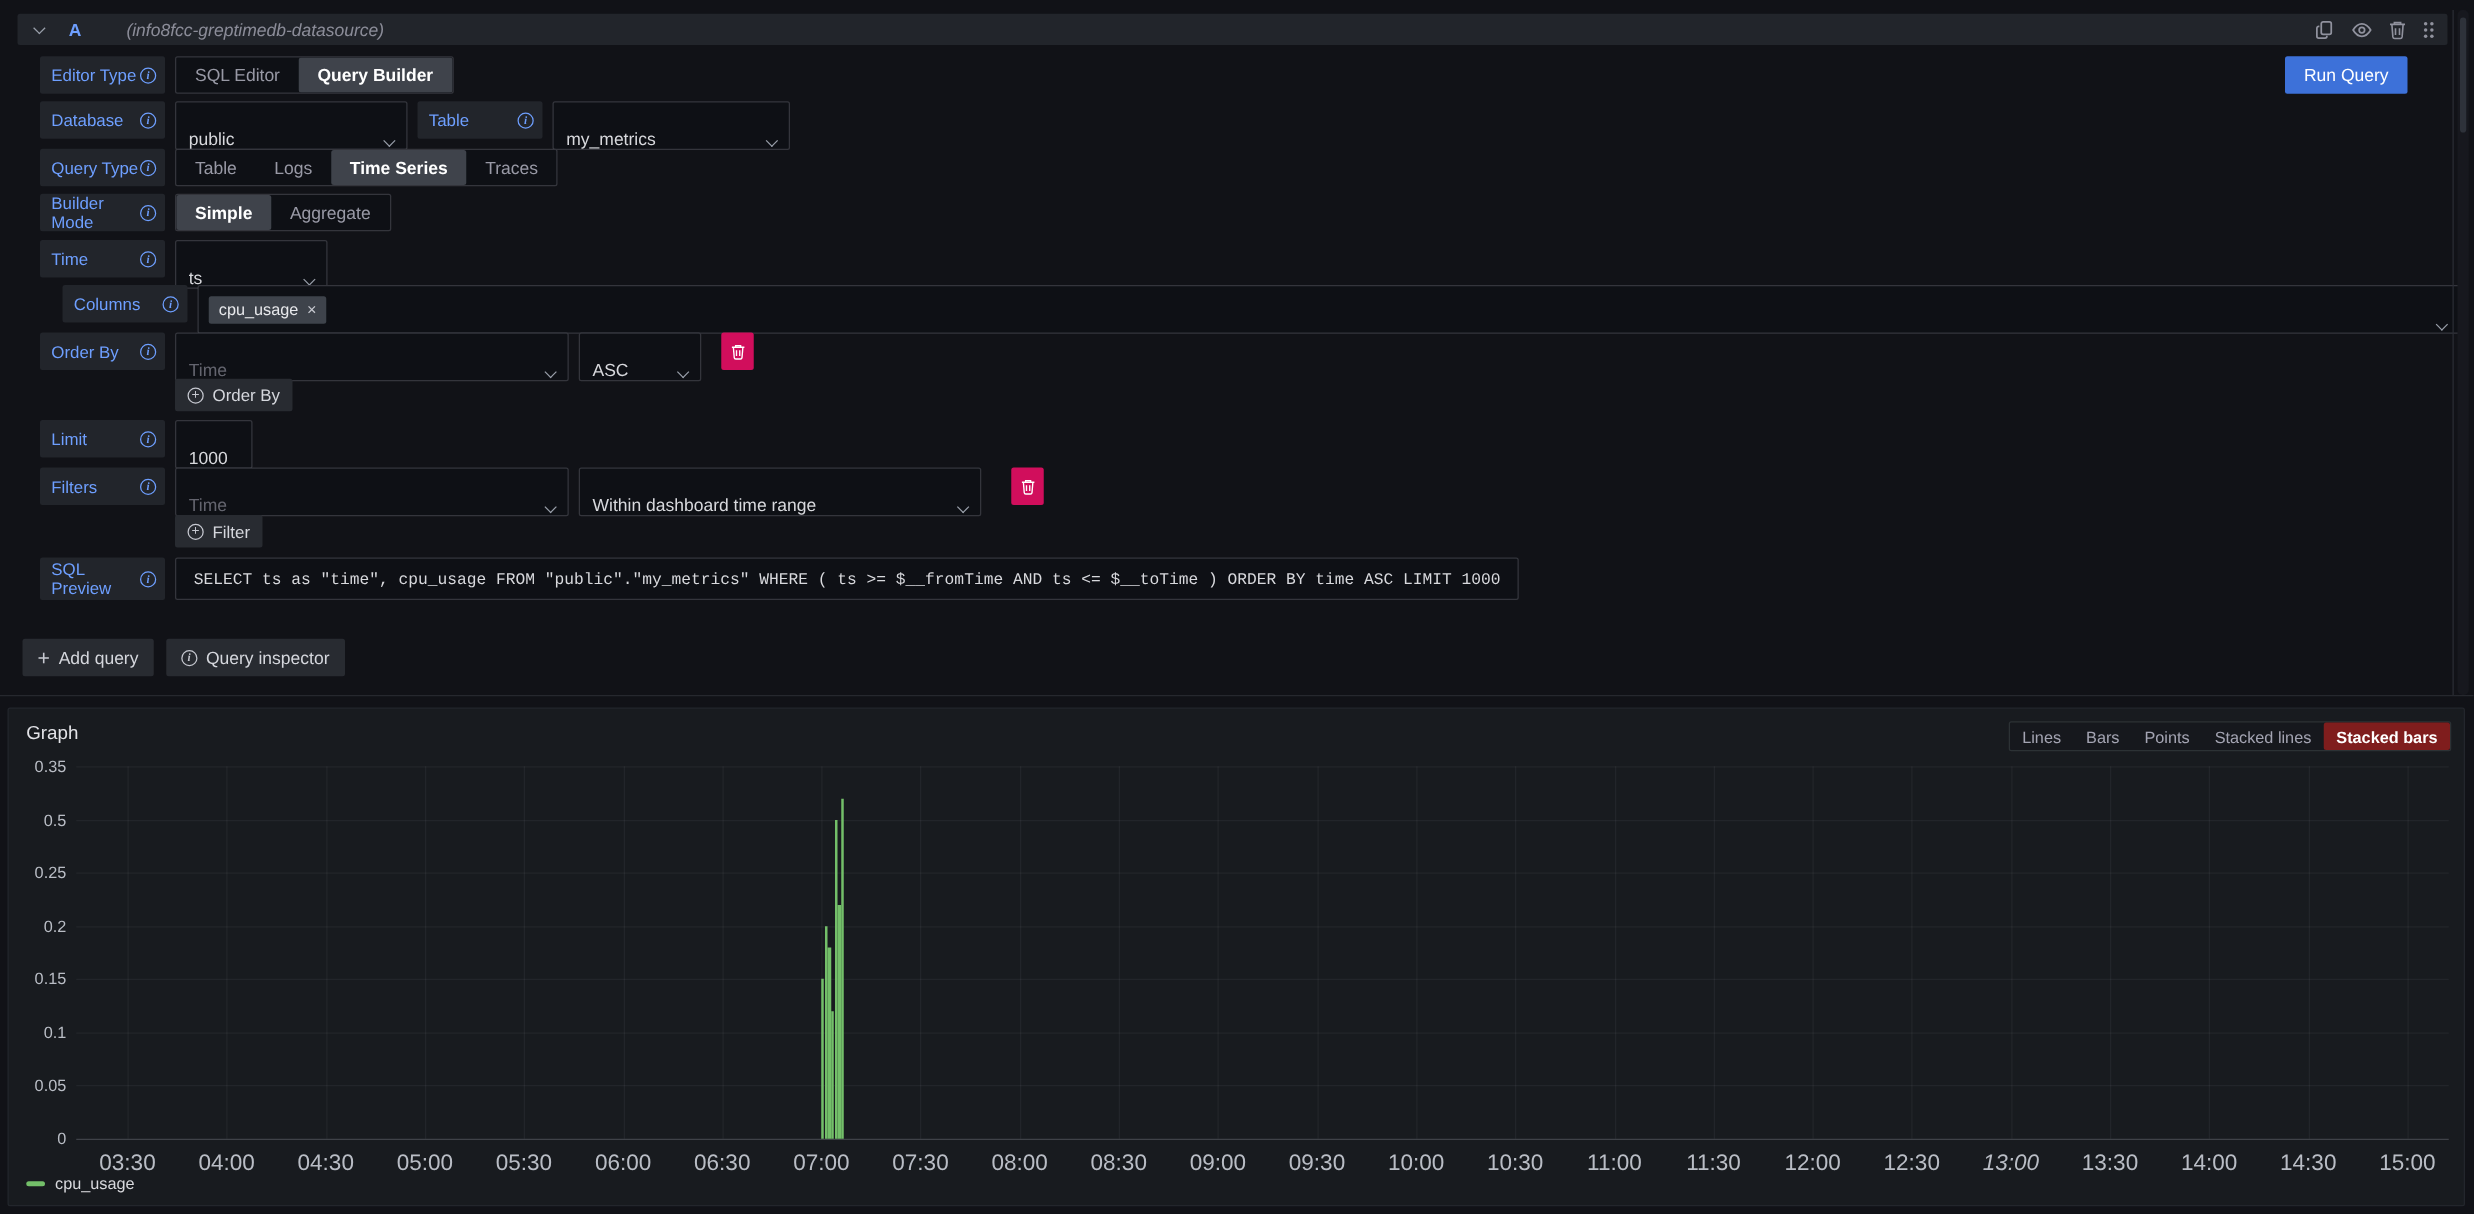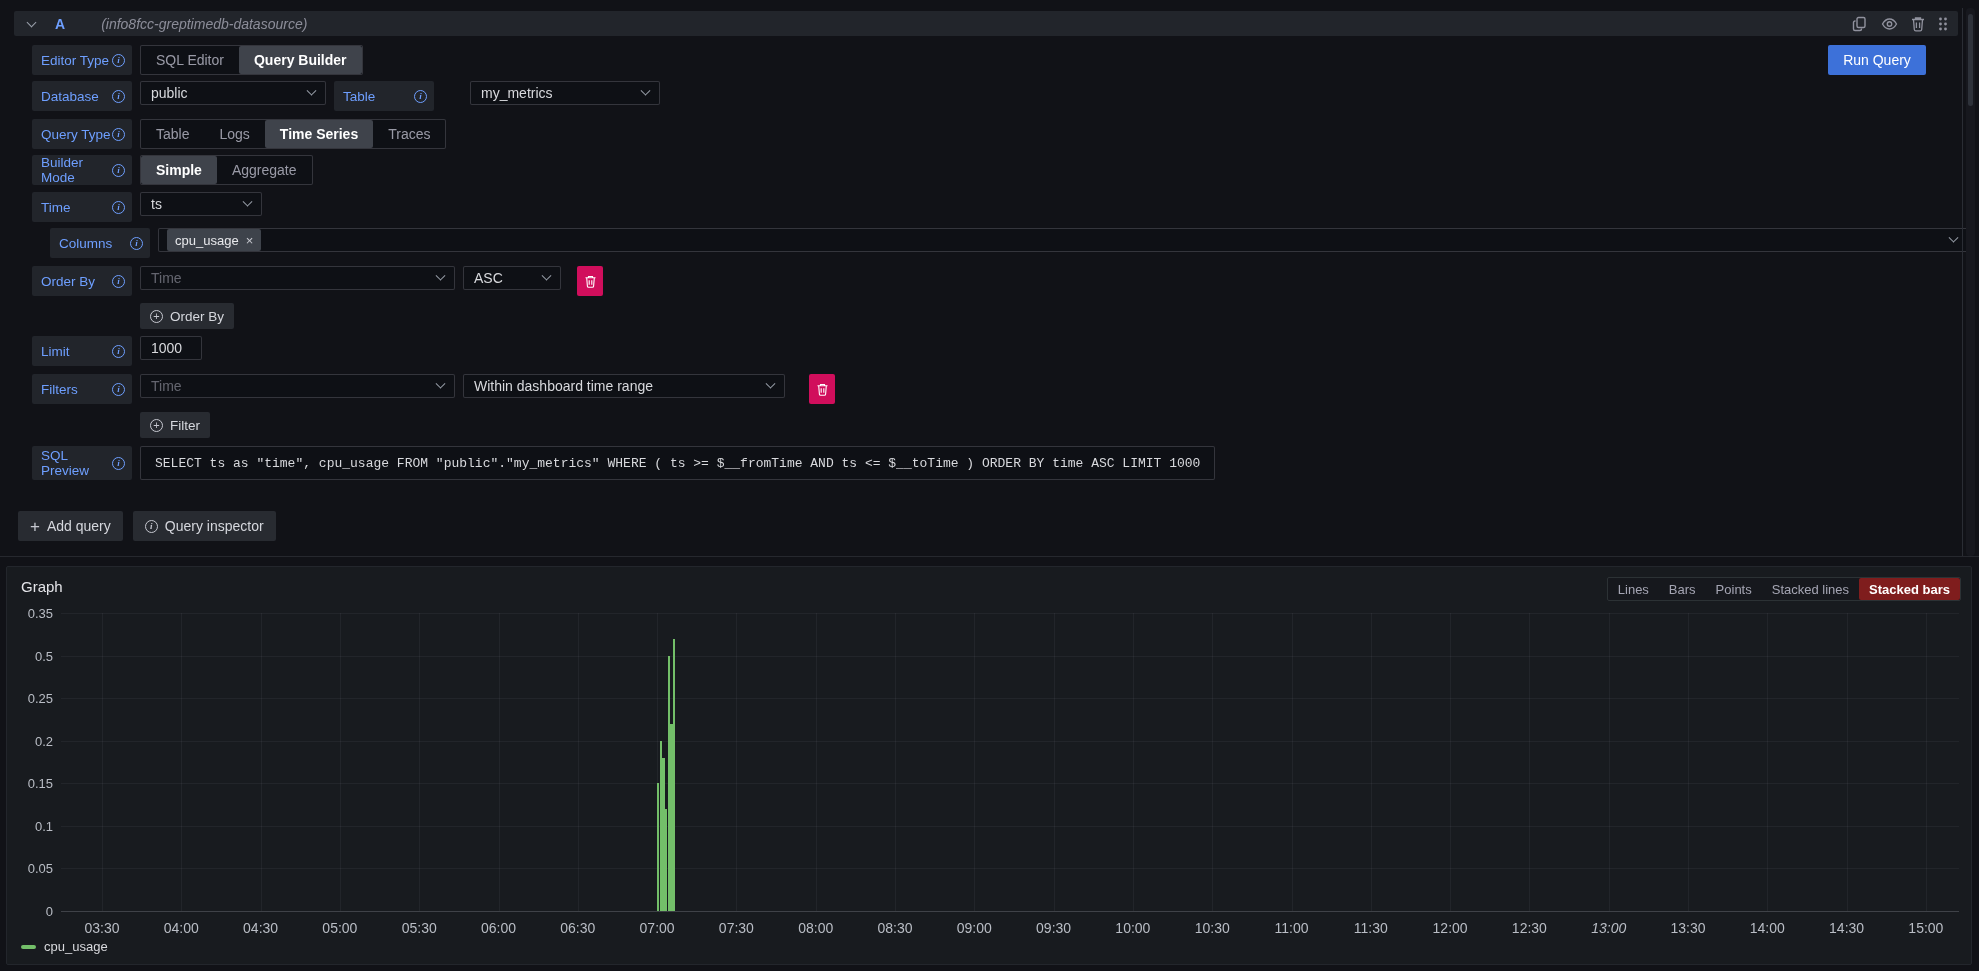--- a/index.html
+++ b/index.html
@@ -34,22 +34,22 @@
   }
   .icircle {
     width:13px; height:13px; border:1.2px solid #6e9fff; border-radius:50%;
     display:inline-flex; align-items:center; justify-content:center;
     font-size:9px; font-style:italic; font-weight:bold; color:#6e9fff; font-family:"Liberation Serif",serif;
     flex:none;
   }
   .gap { width:8px; flex:none; }
 
   .select, .input {
-    height:24px; background:#0e1015; border:1px solid rgba(204,204,220,.2); border-radius:2px;
-    display:flex; align-items:center; padding:0 10px; color:#d8d9dd; font-size:14px;
+    height:39px; background:#0e1015; border:1px solid rgba(204,204,220,.2); border-radius:2px;
+    display:flex; align-items:flex-end; padding:0 10px; color:#d8d9dd; font-size:14px;
   }
   .select .chev {
     width:7px; height:7px; border-right:1.4px solid #9aa0ab; border-bottom:1.4px solid #9aa0ab;
     transform:rotate(45deg) translate(-2px,-2px); margin-left:auto;
   }
   .placeholder { color:rgba(204,204,220,.45); }
 
   .btn-group {
     display:flex; align-items:stretch; height:30px; background:#0e1015;
     border:1px solid rgba(204,204,220,.2); border-radius:2px; overflow:hidden;
@@ -115,21 +115,21 @@
   }
   .modetabs .tab {
     display:flex; align-items:center; padding:0 10px; font-size:13px;
     color:rgba(204,204,220,.78); cursor:pointer; white-space:nowrap;
   }
   .modetabs .tab.sel { background:#7f1d1d; color:#fff; font-weight:bold; border-radius:2px; }
 
   .gridline-v { position:absolute; width:1px; background:rgba(204,204,220,.06); }
   .gridline-h { position:absolute; height:1px; background:rgba(204,204,220,.06); }
   .axis-zero  { position:absolute; height:1px; background:rgba(204,204,220,.22); }
-  .xlab { position:absolute; transform:translateX(-50%); font-size:14px; color:#b9bdc5; }
+  .xlab { position:absolute; transform:translateX(-50%); font-size:18px; color:#b9bdc5; }
   .ylab { position:absolute; transform:translateY(-50%); text-align:right; width:40px; font-size:13px; color:#b9bdc5; }
   .bar  { position:absolute; background:#73bf69; }
 
   .legend { left:14px; top:372px; display:flex; align-items:center; gap:8px; }
   .legend .dash { width:15px; height:4px; border-radius:2px; background:#73bf69; }
   .legend .ltext { font-size:13px; color:#d8d9dd; }
 </style>
 </head>
 <body>
 
@@ -193,21 +193,21 @@
   <div class="select" style="width:186px;">
     <span>public</span>
       <span class="chev"></span>
   </div>
     <span class="gap"></span>
   <div class="flabel">
     <span>Table</span>
     <span class="icircle">i</span>
   </div>
     <span class="gap"></span>
-  <div class="select" style="width:190px;margin-left:28px;">
+  <div class="select" style="width:190px;">
     <span>my_metrics</span>
       <span class="chev"></span>
   </div>
 </div>
 
 <div class="row" style="left:32px; top:119px;">
   <div class="flabel">
     <span>Query Type</span>
     <span class="icircle">i</span>
   </div>

